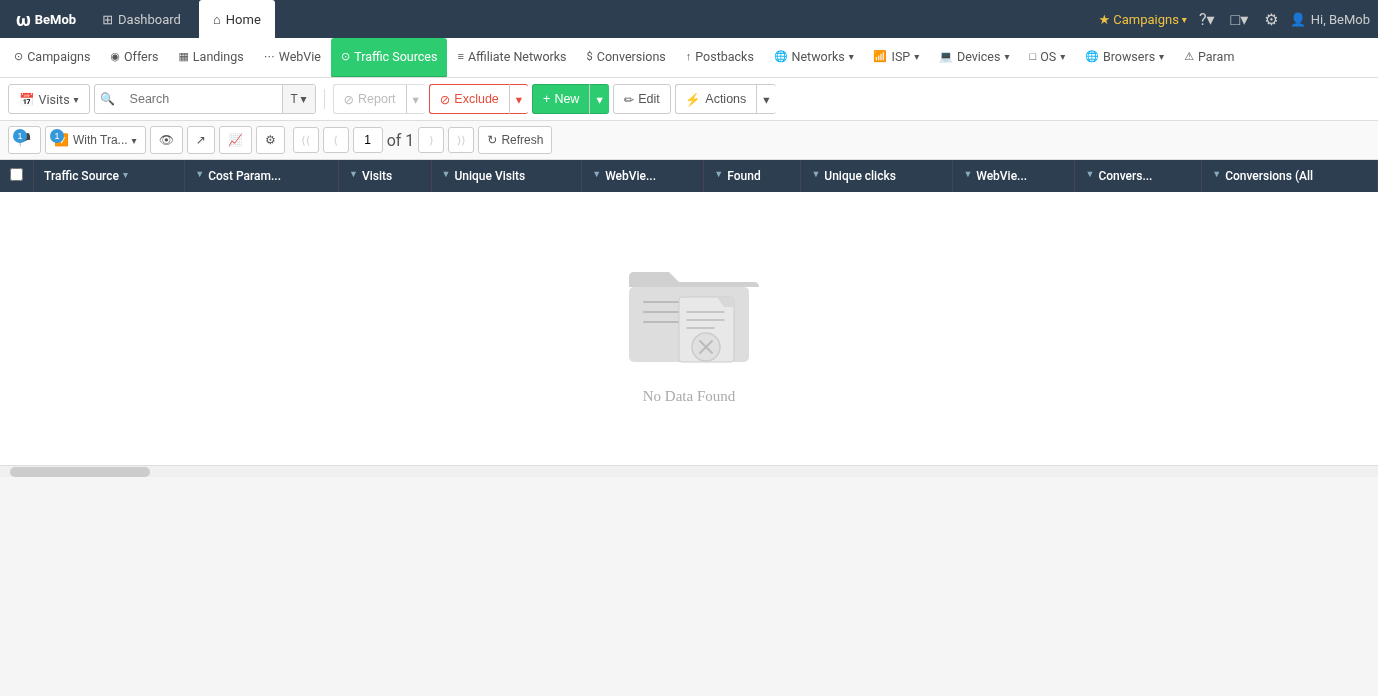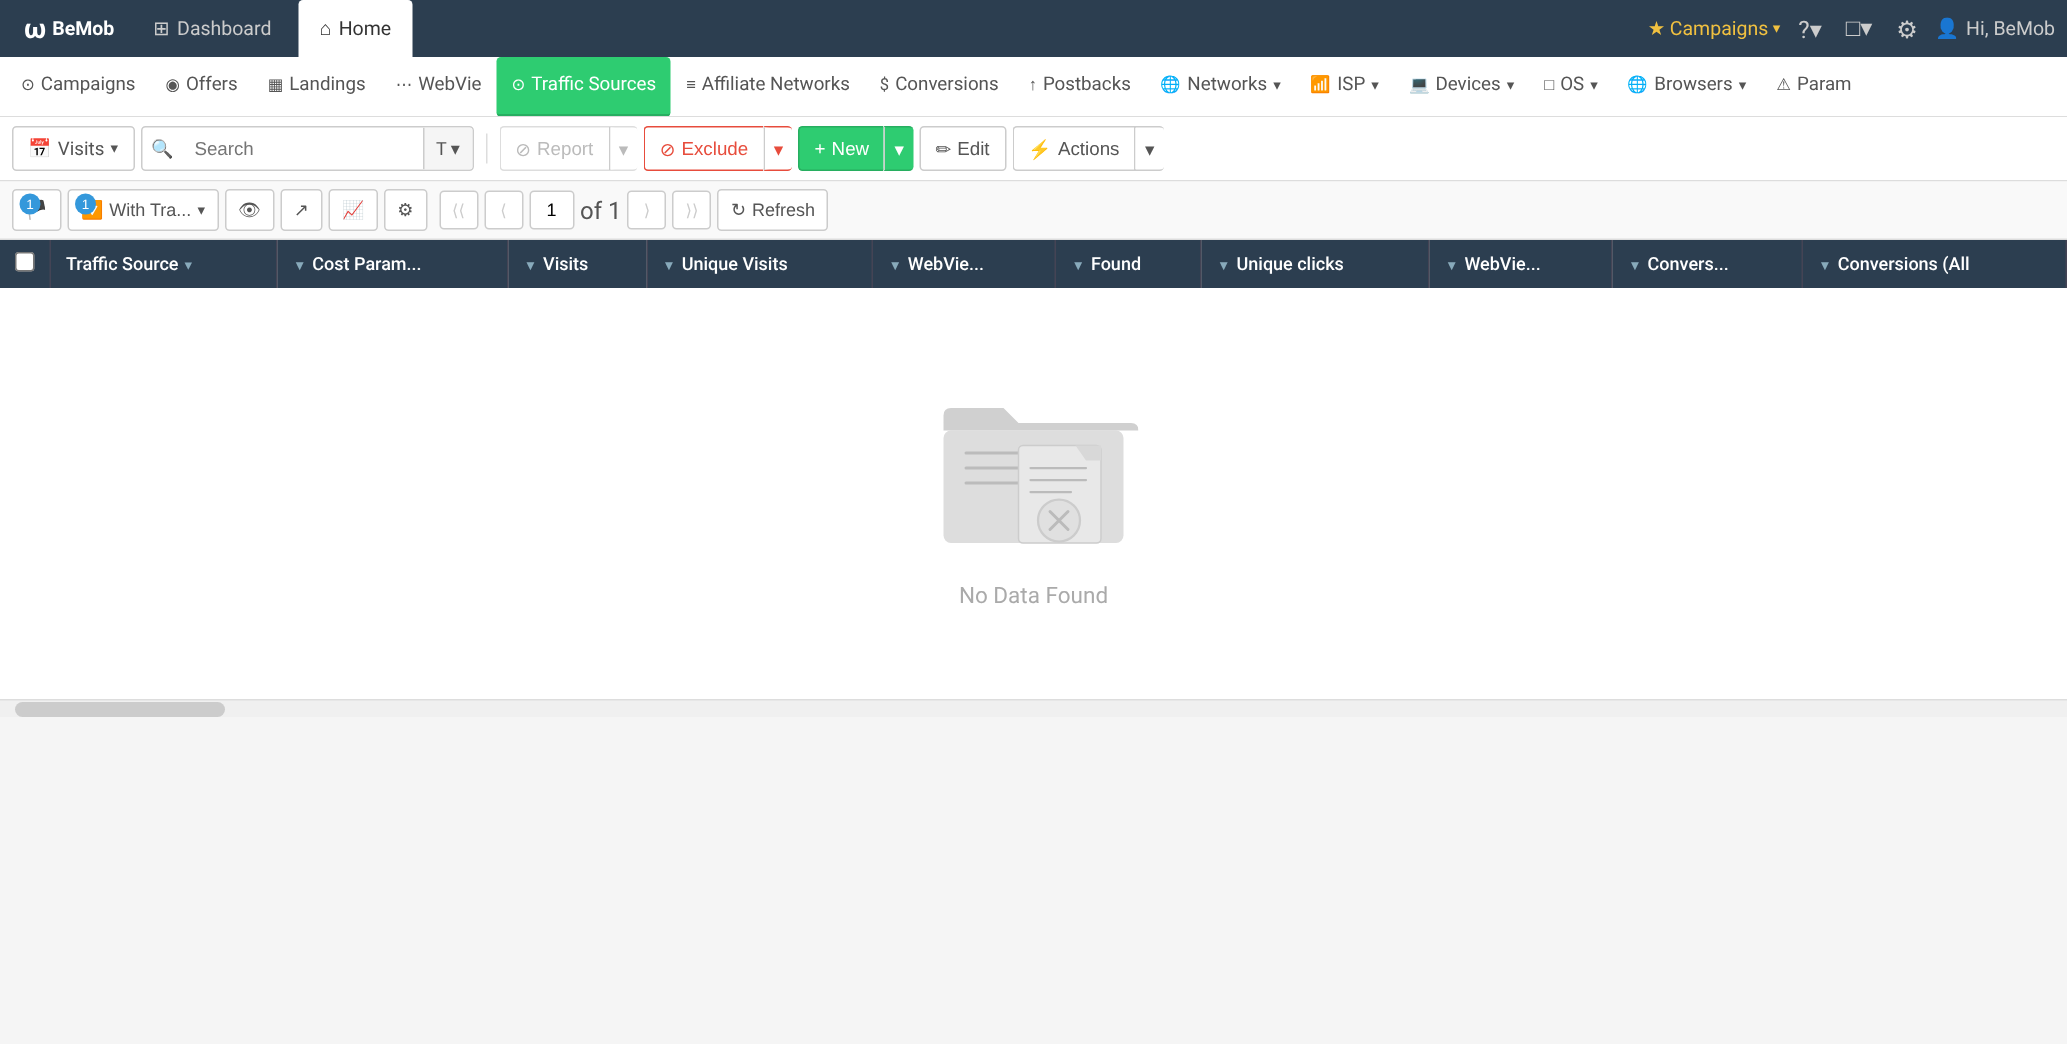--- a/index.html
+++ b/index.html
@@ -46,29 +46,29 @@
     .page-nav { display: flex; align-items: center; gap: 4px; margin-left: 4px; }
     .page-nav .page-btn { width: 26px; height: 26px; border: 1px solid #ccc; border-radius: 3px; background: #fff; cursor: pointer; display: flex; align-items: center; justify-content: center; font-size: 11px; color: #555; }
     .page-nav .page-btn.disabled { color: #ccc; cursor: not-allowed; }
     .page-input { width: 30px; height: 26px; border: 1px solid #ccc; border-radius: 3px; text-align: center; font-size: 12px; }
     .page-of { font-size: 16px; color: #555; }
 
     
     .table-container { background: #fff; overflow-x: auto; }
     .data-table { width: 100%; border-collapse: collapse; min-width: 900px; }
     .data-table th { background: #2c3e50; color: #fff; padding: 8px 10px; text-align: left; font-size: 12px; font-weight: 500; border-right: 1px solid #445; white-space: nowrap; cursor: pointer; user-select: none; }
-    .data-table th .th-inner { display: flex; align-items: flex-end; gap: 4px; }
+    .data-table th .th-inner { display: flex; align-items: flex-start; gap: 4px; }
     .data-table th .sort-icon { color: #8ab; font-size: 10px; }
     .data-table .checkbox-col { width: 30px; }
     .data-table input[type="checkbox"] { cursor: pointer; }
 
     
     .empty-state { display: flex; flex-direction: column; align-items: center; justify-content: center; padding: 60px 20px; }
     .empty-icon { width: 140px; height: 120px; margin-bottom: 16px; }
-    .empty-text { color: #aaa; font-size: 15px; }
+    .empty-text { color: #aaa; font-size: 15px; font-family: Liberation Serif, serif; }
 
     
     .bottom-scrollbar { height: 12px; background: #f0f0f0; border-top: 1px solid #ddd; position: relative; }
     .bottom-scrollbar-thumb { width: 140px; height: 10px; background: #ccc; border-radius: 5px; position: absolute; top: 1px; left: 10px; }
 
     .chevron { font-size: 10px; }
   </style>
 </head>
 <body>
 

